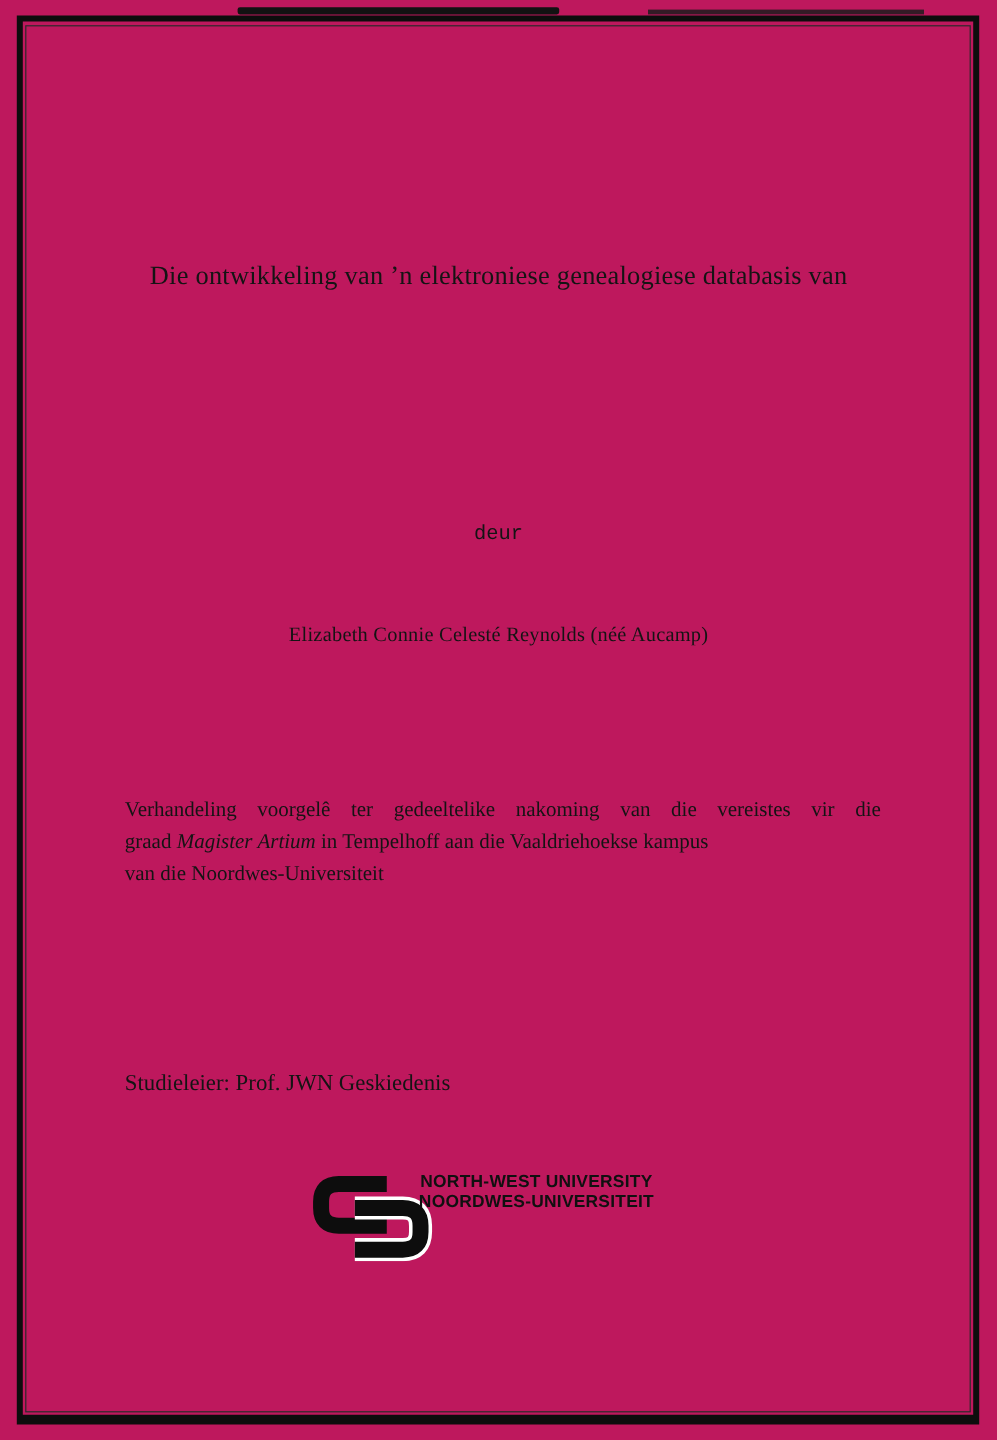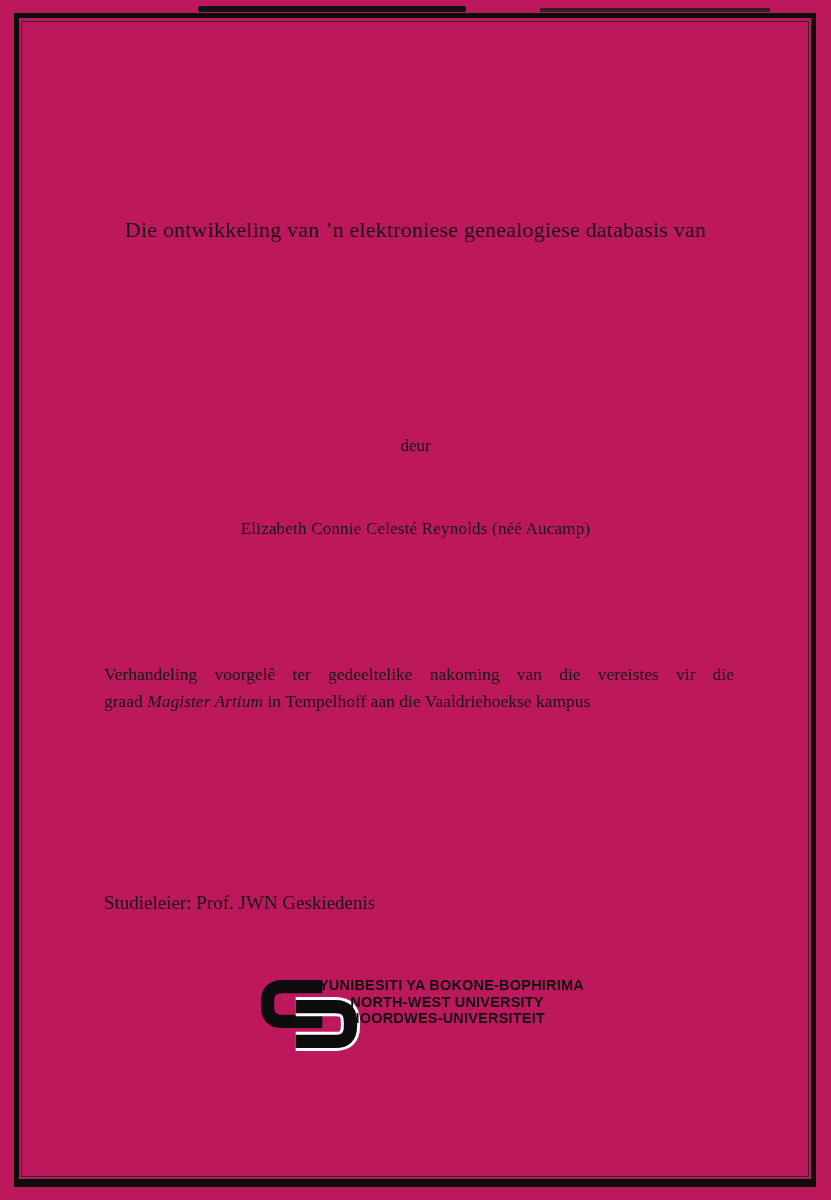--- a/index.html
+++ b/index.html
@@ -54,20 +54,21 @@
     line-height: 44px;
     text-align: center;
     letter-spacing: 0.2px;
   }
   .title-line { display: block; }
   .byline {
     position: absolute;
     left: 0; right: 0; top: 436px;
     text-align: center;
     font-size: 17px;
+    font-family: Liberation Mono, monospace;
   }
   .author {
     position: absolute;
     left: 0; right: 0; top: 519px;
     text-align: center;
     font-size: 17px;
     letter-spacing: 0.2px;
   }
   .submission {
     position: absolute;
@@ -124,35 +125,35 @@
     <span class="title-line">Die ontwikkeling van ’n elektroniese genealogiese databasis van</span>
   </h1>
 
   <div class="byline">deur</div>
 
   <div class="author">Elizabeth Connie Celesté Reynolds (néé Aucamp)</div>
 
   <div class="submission">
     <div class="just">Verhandeling voorgelê ter gedeeltelike nakoming van die vereistes vir die</div>
     <div><span>graad </span><em>Magister Artium</em><span> in Tempelhoff aan die Vaaldriehoekse kampus</span></div>
+    <div>van die Noordwes-Universiteit</div>
   </div>
 
   <div class="supervisor-block">
     <div>Studieleier: Prof. JWN Geskiedenis</div>
   </div>
 
   <div class="logo">
     <svg class="logo-mark" viewBox="0 0 140 100" xmlns="http://www.w3.org/2000/svg" aria-hidden="true">
 
       <path d="M 88 13 L 34 13 Q 14 13 14 33 L 14 40 Q 14 60 34 60 L 88 60" fill="none" stroke="#0d0d0d" stroke-width="18" stroke-linecap="butt"></path>
 
       <path d="M 52 40 L 106 40 Q 126 40 126 60 L 126 67 Q 126 87 106 87 L 52 87" fill="none" stroke="#ffffff" stroke-width="26" stroke-linecap="butt"></path>
 
       <path d="M 52 40 L 106 40 Q 126 40 126 60 L 126 67 Q 126 87 106 87 L 52 87" fill="none" stroke="#0d0d0d" stroke-width="18" stroke-linecap="butt"></path>
     </svg>
     <div class="logo-text">
-      <div>YUNIBESITI YA BOKONE-BOPHIRIMA</div>
       <div>NORTH-WEST UNIVERSITY</div>
       <div>NOORDWES-UNIVERSITEIT</div>
     </div>
   </div>
 
 </div>
 
 </body></html>

